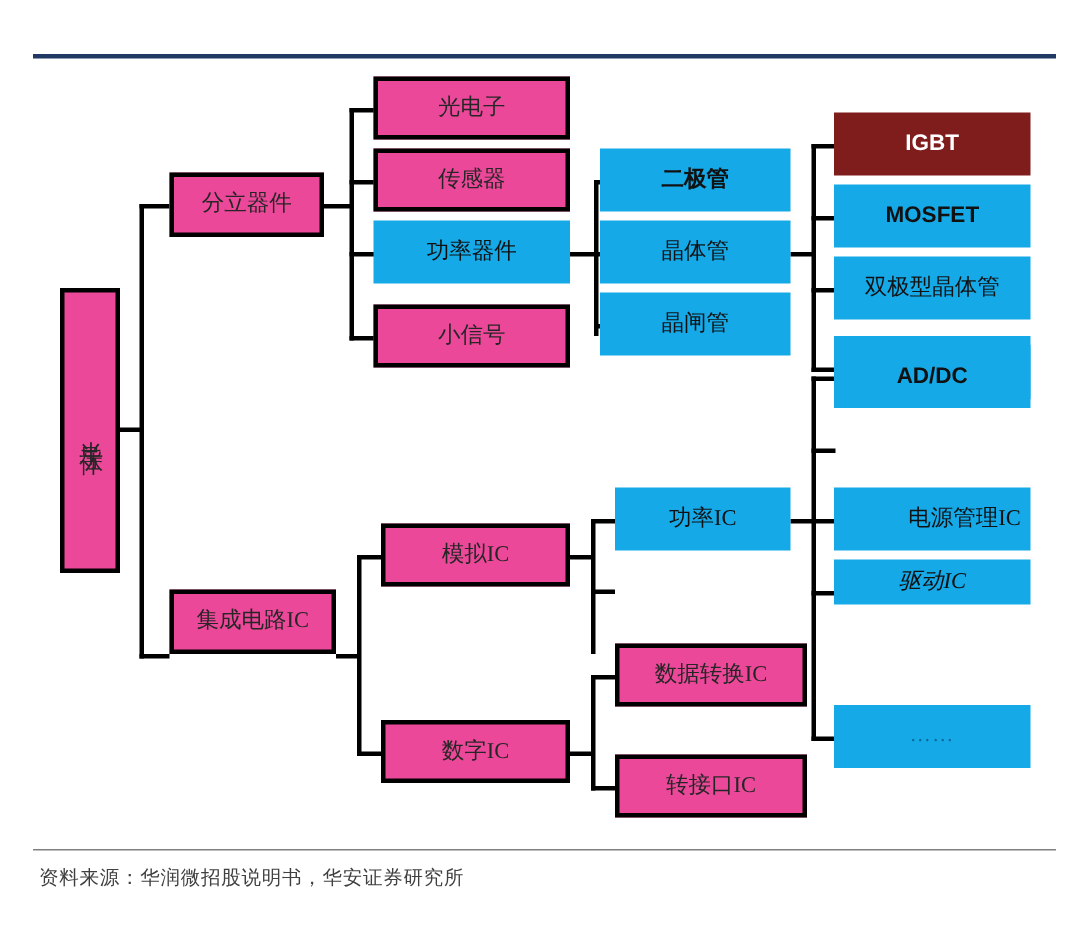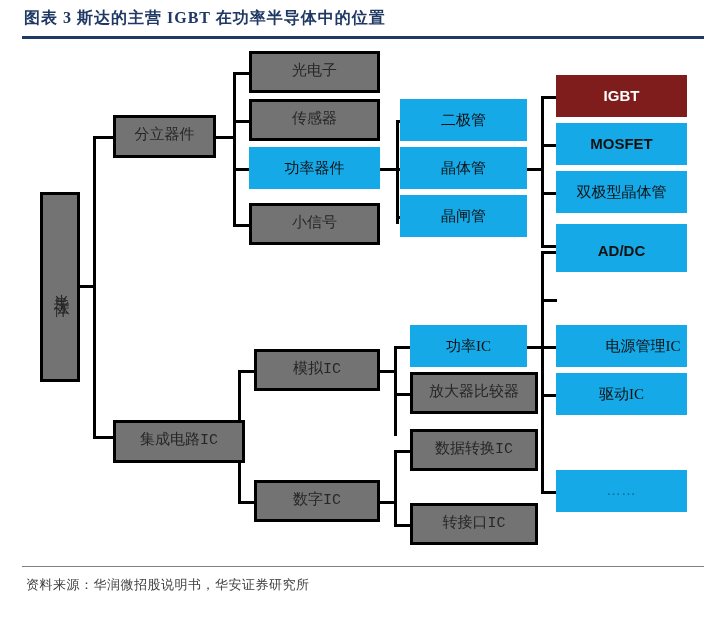--- a/index.html
+++ b/index.html
@@ -36,23 +36,23 @@
   #diagram{position:absolute;left:0;top:40px;width:726px;height:525px;}
 
   
   .node{
     position:absolute;box-sizing:border-box;
     display:flex;align-items:center;justify-content:center;
     text-align:center;line-height:1.1;
     z-index:3;
   }
   .node.plain{
-    background:#737373;border:3px solid #000000;
+    background:#ec4899;border:3px solid #000000;
     color:#262626;font-size:15px;
-    font-family:Liberation Mono, monospace;
+    font-family:Liberation Serif, serif;
   }
   .node.blue{
     background:#15A9E8;border:none;
     color:#111111;font-size:15px;
     font-family:"Liberation Serif","DejaVu Serif",serif;
   }
   .node.blue.latin{
     font-family:"Liberation Sans","DejaVu Sans",sans-serif;
     font-weight:bold;font-size:15px;
   }
@@ -74,21 +74,20 @@
   
   .ln{position:absolute;background:#000000;z-index:1;}
   .lnv{width:3px;}
   .lnh{height:3px;}
 </style>
 </head>
 <body>
 
 <div id="root">
 
-  <div class="fig-title">图表 3 斯达的主营 IGBT 在功率半导体中的位置</div>
   <div class="rule-top"></div>
 
   <div id="diagram">
 
     <div class="ln lnh" style="left:80px;top:245px;width:16px;"></div>
     <div class="ln lnv" style="left:93px;top:96px;height:303px;"></div>
     <div class="ln lnh" style="left:93px;top:96px;width:20px;"></div>
     <div class="ln lnh" style="left:93px;top:396px;width:20px;"></div>
 
     <div class="ln lnh" style="left:216px;top:96px;width:20px;"></div>
@@ -130,48 +129,47 @@
     <div class="ln lnv" style="left:541px;top:211px;height:243px;"></div>
     <div class="ln lnh" style="left:541px;top:211px;width:16px;"></div>
     <div class="ln lnh" style="left:541px;top:259px;width:16px;"></div>
     <div class="ln lnh" style="left:541px;top:306px;width:16px;"></div>
     <div class="ln lnh" style="left:541px;top:354px;width:16px;"></div>
     <div class="ln lnh" style="left:541px;top:451px;width:16px;"></div>
 
     <div class="node plain vertical" style="left:40px;top:152px;width:40px;height:190px;">半导体</div>
 
     <div class="node plain" style="left:113px;top:75px;width:103px;height:43px;">分立器件</div>
-    <div class="node plain" style="left:113px;top:380px;width:132px;height:43px;">集成电路IC</div>
+    <div class="node plain" style="left:113px;top:353px;width:111px;height:43px;">集成电路IC</div>
 
     <div class="node plain" style="left:249px;top:11px;width:131px;height:42px;">光电子</div>
     <div class="node plain" style="left:249px;top:59px;width:131px;height:42px;">传感器</div>
     <div class="node blue" style="left:249px;top:107px;width:131px;height:42px;">功率器件</div>
     <div class="node plain" style="left:249px;top:163px;width:131px;height:42px;">小信号</div>
 
-    <div class="node blue" style="left:400px;top:59px;width:127px;height:42px;">二极管</div>
+    <div class="node blue" style="left:400px;top:59px;width:127px;height:42px;font-weight:bold;">二极管</div>
     <div class="node blue" style="left:400px;top:107px;width:127px;height:42px;">晶体管</div>
     <div class="node blue" style="left:400px;top:155px;width:127px;height:42px;">晶闸管</div>
 
     <div class="node red" style="left:556px;top:35px;width:131px;height:42px;">IGBT</div>
     <div class="node blue latin" style="left:556px;top:83px;width:131px;height:42px;">MOSFET</div>
     <div class="node blue" style="left:556px;top:131px;width:131px;height:42px;">双极型晶体管</div>
     <div class="node blue dots" style="left:556px;top:184px;width:131px;height:42px;">……</div>
 
     <div class="node plain" style="left:254px;top:309px;width:126px;height:42px;">模拟IC</div>
     <div class="node plain" style="left:254px;top:440px;width:126px;height:42px;">数字IC</div>
 
     <div class="node blue" style="left:410px;top:285px;width:117px;height:42px;">功率IC</div>
-    <div class="node plain" style="left:410px;top:332px;width:128px;height:42px;">放大器比较器</div>
 
     <div class="node plain" style="left:410px;top:389px;width:128px;height:42px;">数据转换IC</div>
     <div class="node plain" style="left:410px;top:463px;width:128px;height:42px;">转接口IC</div>
 
     <div class="node blue latin" style="left:556px;top:190px;width:131px;height:42px;">AD/DC</div>
     <div class="node blue" style="left:556px;top:285px;width:131px;height:42px;padding-left:43px;">电源管理IC</div>
-    <div class="node blue" style="left:556px;top:333px;width:131px;height:42px;">驱动IC</div>
+    <div class="node blue" style="left:556px;top:333px;width:131px;height:30px;font-style:italic;">驱动IC</div>
     <div class="node blue dots" style="left:556px;top:430px;width:131px;height:42px;">……</div>
 
   </div>
 
   <div class="rule-bottom"></div>
   <div class="source-note">资料来源：华润微招股说明书，华安证券研究所</div>
 
 </div>
 
 </body></html>

